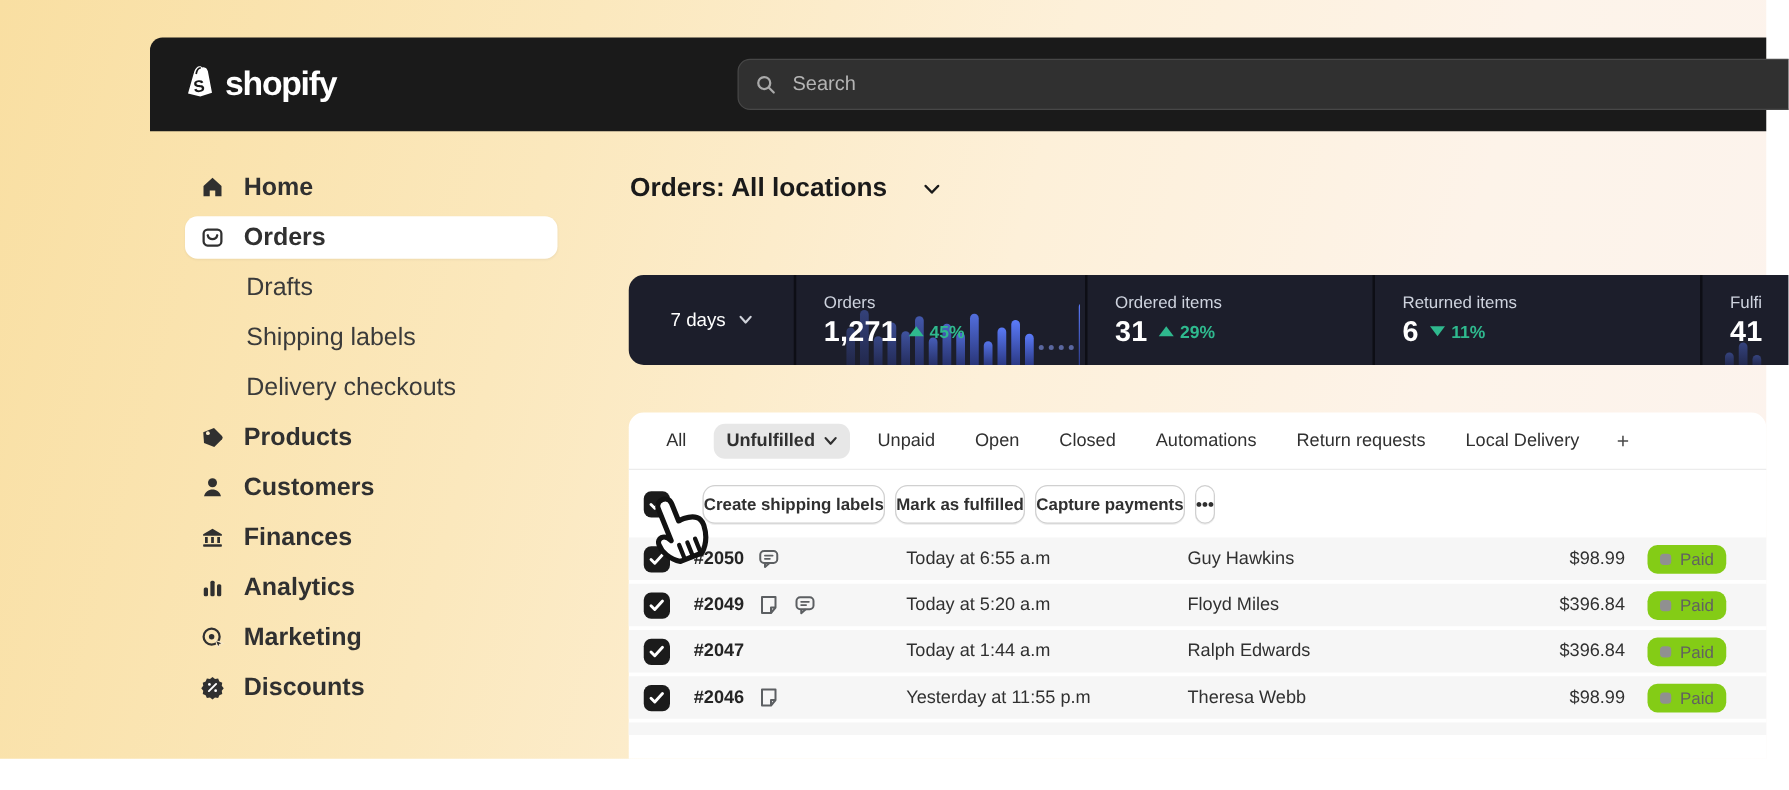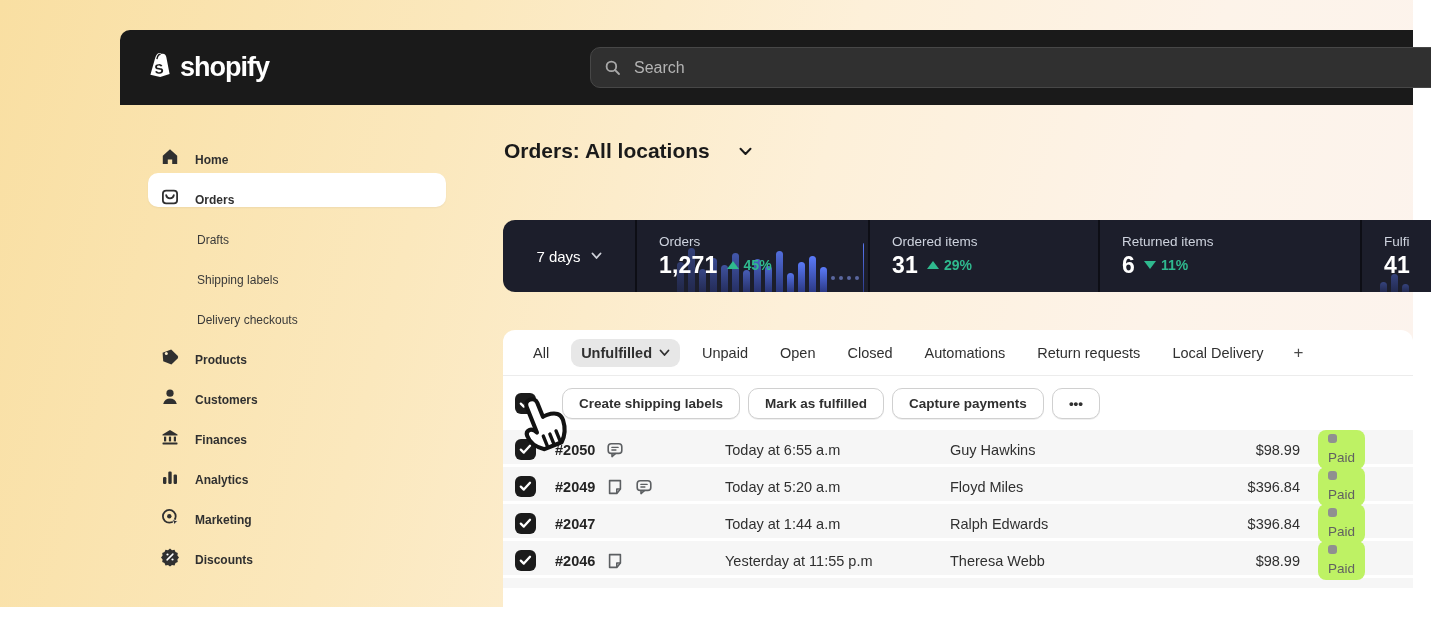--- a/index.html
+++ b/index.html
@@ -14,22 +14,22 @@
   .brand-word{font-size:27px;font-weight:800;letter-spacing:-1px;}
   .search{position:absolute;left:470px;top:17px;width:917px;height:41px;background:#303030;
           border:1px solid #474747;border-radius:10px;display:flex;align-items:center;gap:10px;
           padding-left:13px;box-sizing:border-box;}
   .search input{background:transparent;border:none;outline:none;color:#c9c9c9;font-size:16px;
           font-family:"Liberation Sans",sans-serif;width:600px;}
   .search input::placeholder{color:#b4b4b4;}
 
   
   .sidebar{position:absolute;left:148px;top:133px;width:298px;}
-  .side-item{height:34px;margin-bottom:6px;display:flex;align-items:flex-end;gap:15px;
-             padding-left:12px;border-radius:10px;font-size:12px;font-weight:600;color:#303030;cursor:pointer;}
+  .side-item{height:34px;margin-bottom:6px;display:flex;align-items:center;gap:15px;
+             padding-left:12px;border-radius:10px;font-size:20px;font-weight:600;color:#303030;cursor:pointer;}
   .side-item.active{background:#fff;box-shadow:0 1px 2px rgba(0,0,0,.05);}
   .side-item.sub{padding-left:49px;font-weight:500;color:#3a3a3a;}
   .side-icon{width:20px;height:20px;display:flex;flex:none;}
 
   
   .page-title{position:absolute;left:504px;top:139px;display:flex;align-items:center;gap:29px;
               font-size:21px;font-weight:700;color:#1a1a1a;}
 
   
   .stats{position:absolute;left:503px;top:220px;width:928px;height:72px;background:#1c1e2b;
@@ -57,33 +57,33 @@
         border-radius:12px 12px 0 0;}
   .tabs{display:flex;align-items:center;height:45px;padding:0 20px;gap:12px;
         border-bottom:1px solid #ececec;font-size:14.5px;color:#303030;font-weight:500;}
   .tab{padding:6px 10px;border-radius:9px;display:flex;align-items:center;gap:7px;white-space:nowrap;cursor:pointer;}
   .tab.selected{background:#e7e7e7;font-weight:600;}
   .tab.plus{font-size:17px;color:#4a4a4a;padding:6px 8px;}
 
   .actions{display:flex;align-items:center;height:54px;padding-left:12px;}
   .checkbox{width:21px;height:21px;border-radius:6px;background:#1b1b1b;display:flex;
             align-items:center;justify-content:center;flex:none;cursor:pointer;}
-  .btn{border:1px solid #d0d0d0;border-radius:10px;background:#fff;padding:7px 16px;margin-right:8px;
+  .btn{border:1px solid #d0d0d0;border-radius:10px;background:#fff;padding:7px 0;margin-right:8px;
        font-size:13.5px;font-weight:600;color:#303030;box-shadow:0 1px 0 rgba(26,26,26,.07);
        white-space:nowrap;font-family:"Liberation Sans",sans-serif;cursor:pointer;}
   .btn:first-of-type{margin-left:26px;}
 
   .row{display:grid;grid-template-columns:40px 170px 225px 235px 115px 1fr;align-items:center;
        height:34px;margin-bottom:3px;background:#f6f6f6;padding-left:12px;font-size:14.5px;color:#303030;}
   .cell-order{display:flex;align-items:center;gap:11px;font-weight:600;color:#242424;}
   .row-icon{width:18px;height:18px;display:flex;}
   .cell-price{text-align:right;}
   .cell-badge{padding-left:18px;}
-  .badge{display:inline-flex;gap:7px;background:#bef264;border-radius:8px;
-         padding:4px 10px;font-size:13.5px;color:#616161;flex-direction:column;}
+  .badge{display:inline-flex;align-items:center;gap:7px;background:#84cc16;border-radius:8px;
+         padding:4px 10px;font-size:13.5px;color:#616161;}
   .badge-dot{width:9px;height:9px;border-radius:3px;background:#909090;}
   .row.partial{height:10px;margin-bottom:0;}
 
   .hand{position:absolute;left:508px;top:388px;width:74px;height:80px;z-index:30;
         transform:rotate(-22deg);pointer-events:none;}
 
   .chev{display:flex;}
 </style>
 </head>
 <body>

